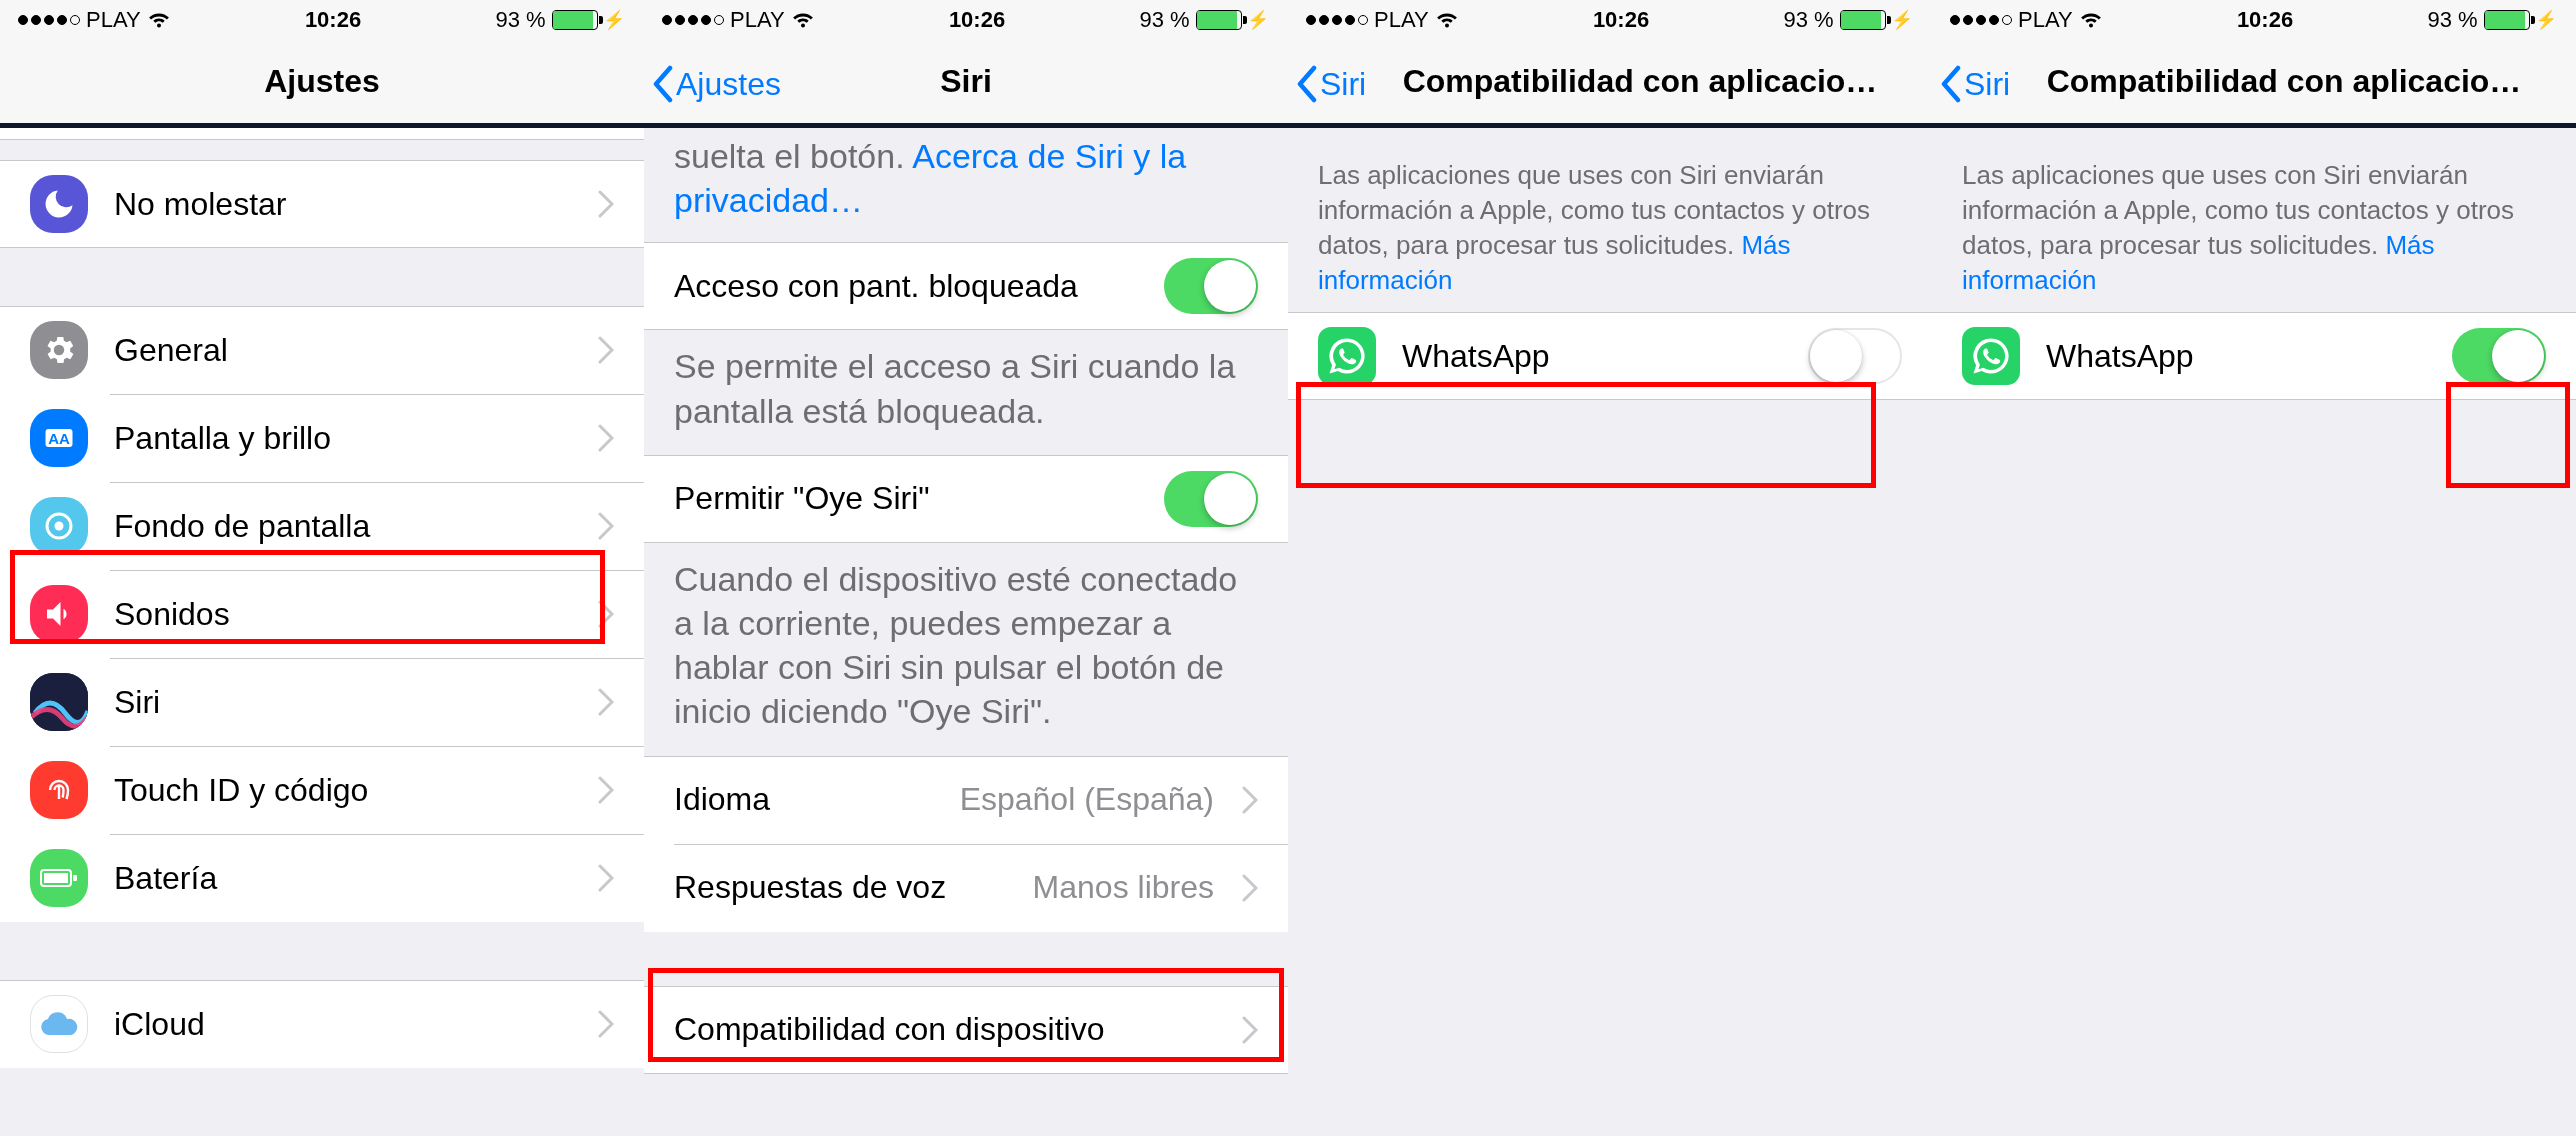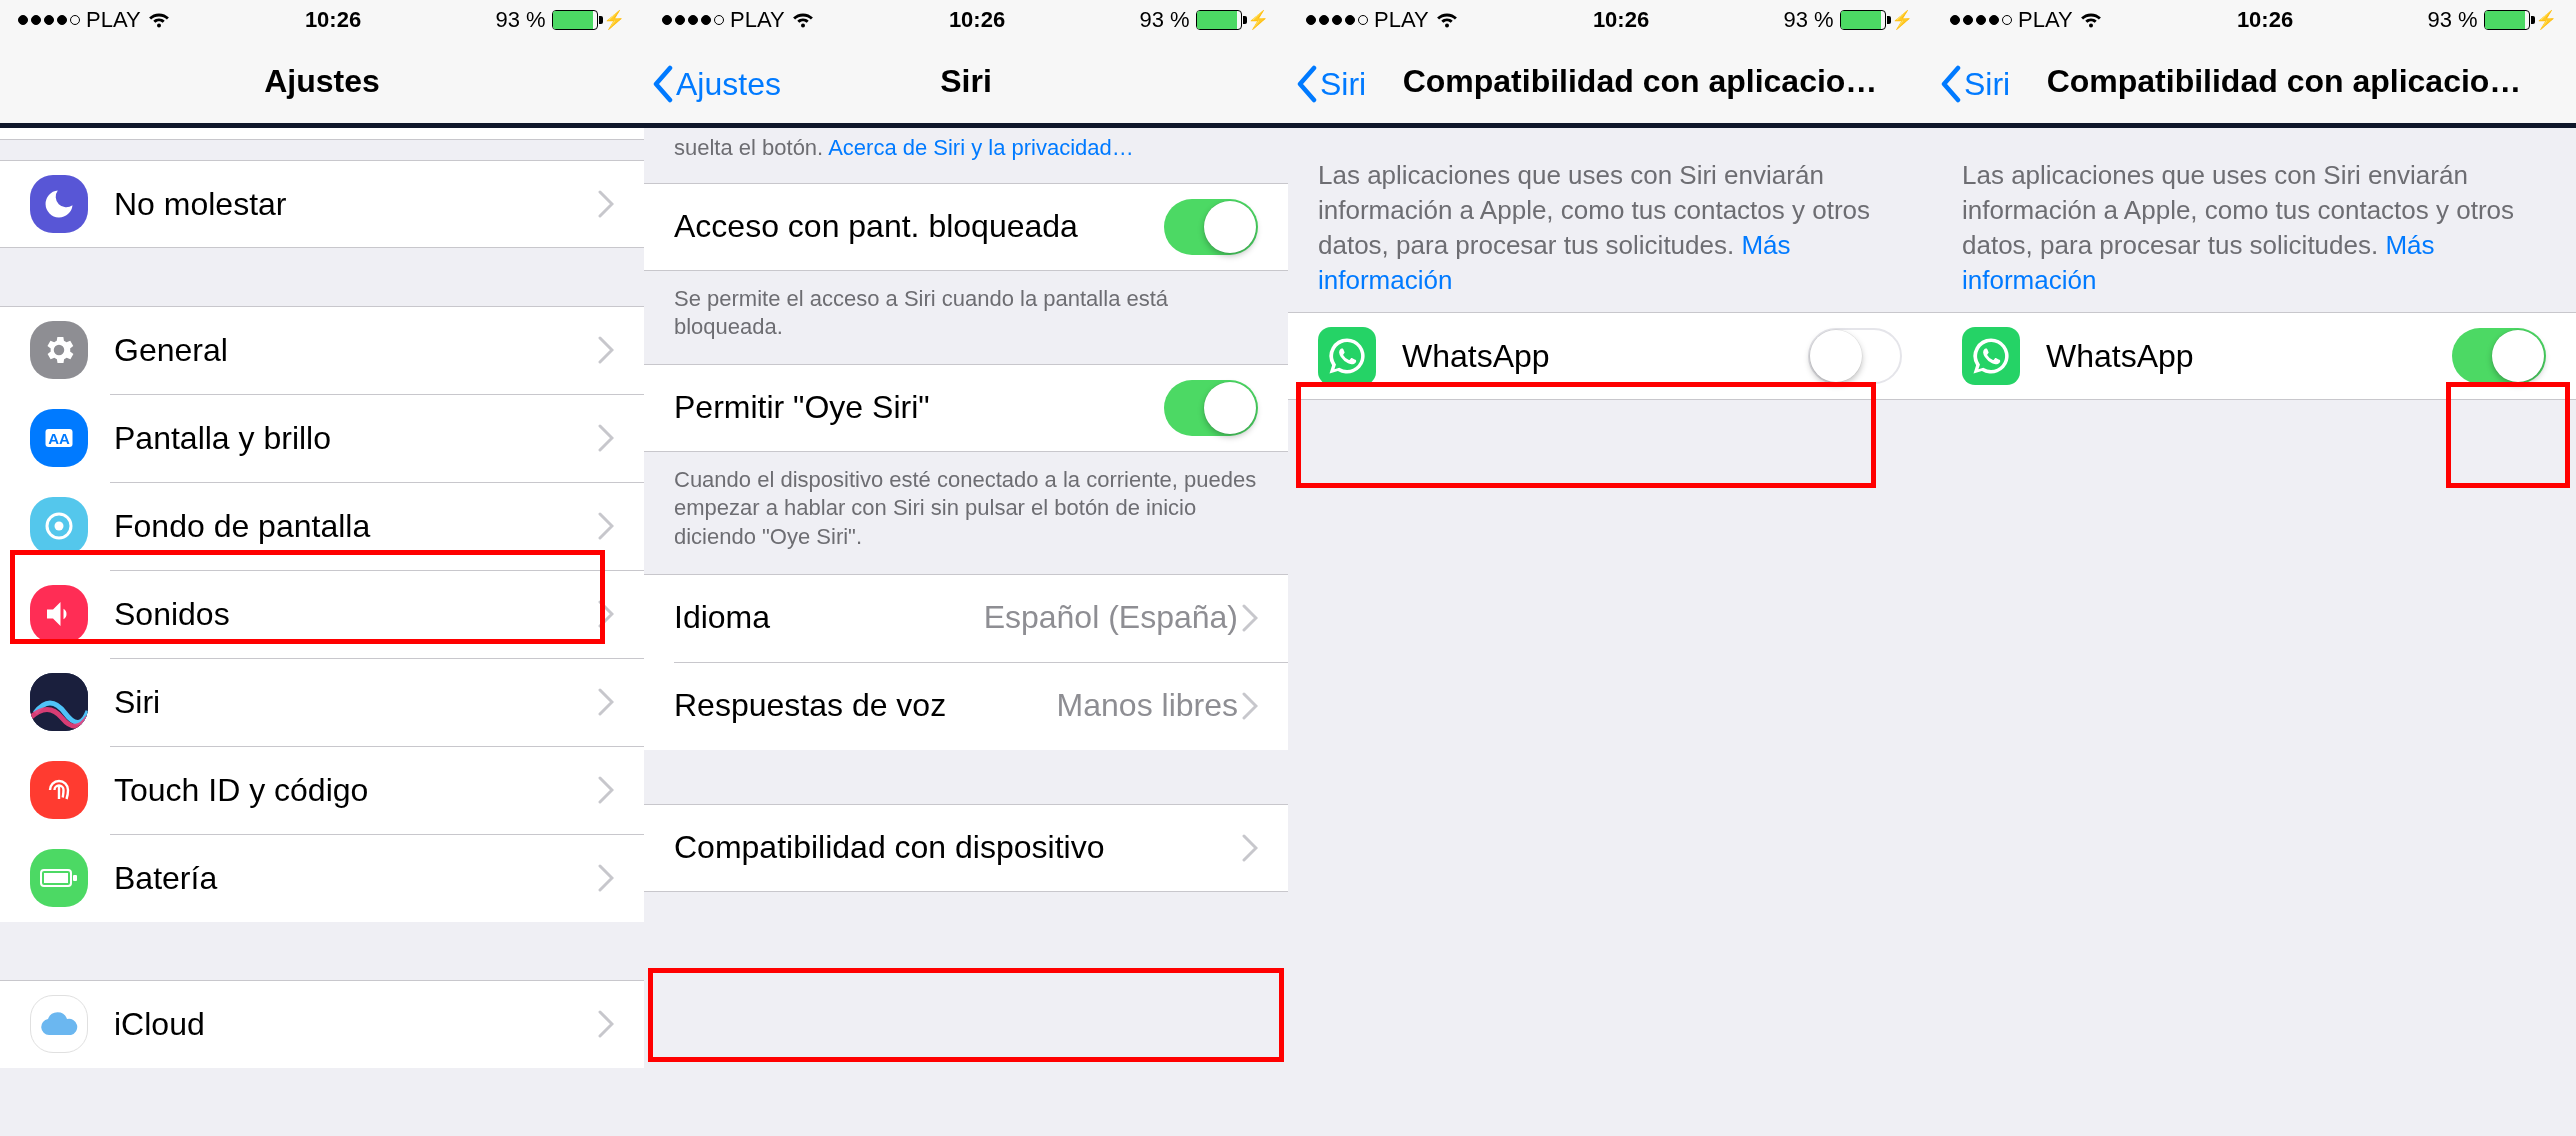--- a/index.html
+++ b/index.html
@@ -132,21 +132,21 @@
   }
   .row-label {
     font-size: 32px;
     color: #000;
     flex: 1;
     white-space: nowrap;
   }
   .row-value {
     font-size: 32px;
     color: #8e8e93;
-    margin-right: 4px;
+    margin-right: 28px;
     white-space: nowrap;
   }
   .chevron {
     color: #c7c7cc;
     font-size: 36px;
     line-height: 1;
   }
   .chevron svg { width: 16px; height: 28px; display: block; }
   .toggle {
     width: 94px; height: 56px; border-radius: 28px;
@@ -159,21 +159,21 @@
     position: absolute;
     width: 52px; height: 52px; border-radius: 50%;
     background: #fff;
     box-shadow: 0 3px 6px rgba(0,0,0,.25), 0 0 0 .5px rgba(0,0,0,.08);
     top: 2px;
   }
   .toggle.on .knob { right: 2px; }
   .toggle.off .knob { left: 0; top: 0; }
 
   .footer-text {
-    font-size: 22px;
+    font-size: 34px;
     color: #6d6d72;
     padding: 14px 30px 22px 30px;
     line-height: 1.3;
   }
   .footer-text .link { color: #007aff; }
 
   .header-text {
     font-size: 26px;
     color: #6d6d72;
     padding: 30px 30px 14px 30px;

